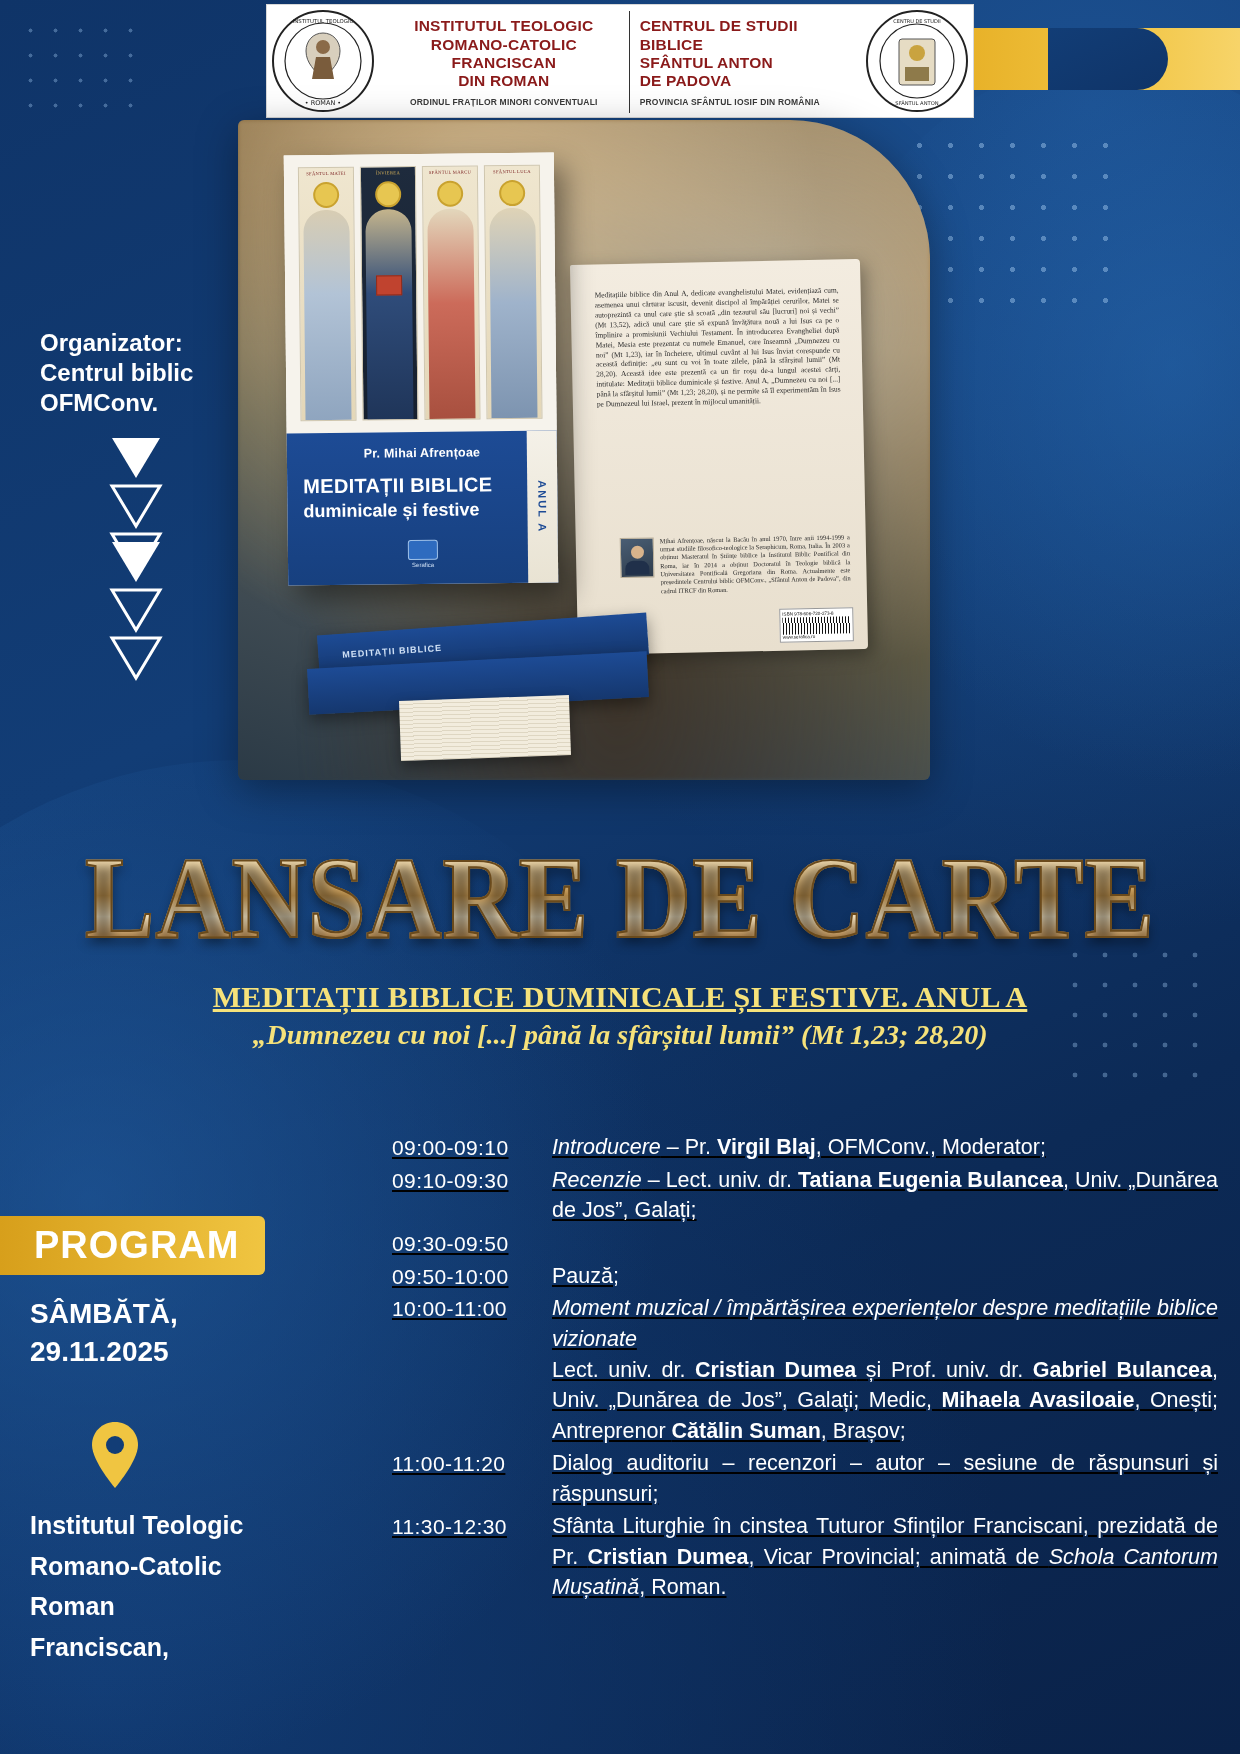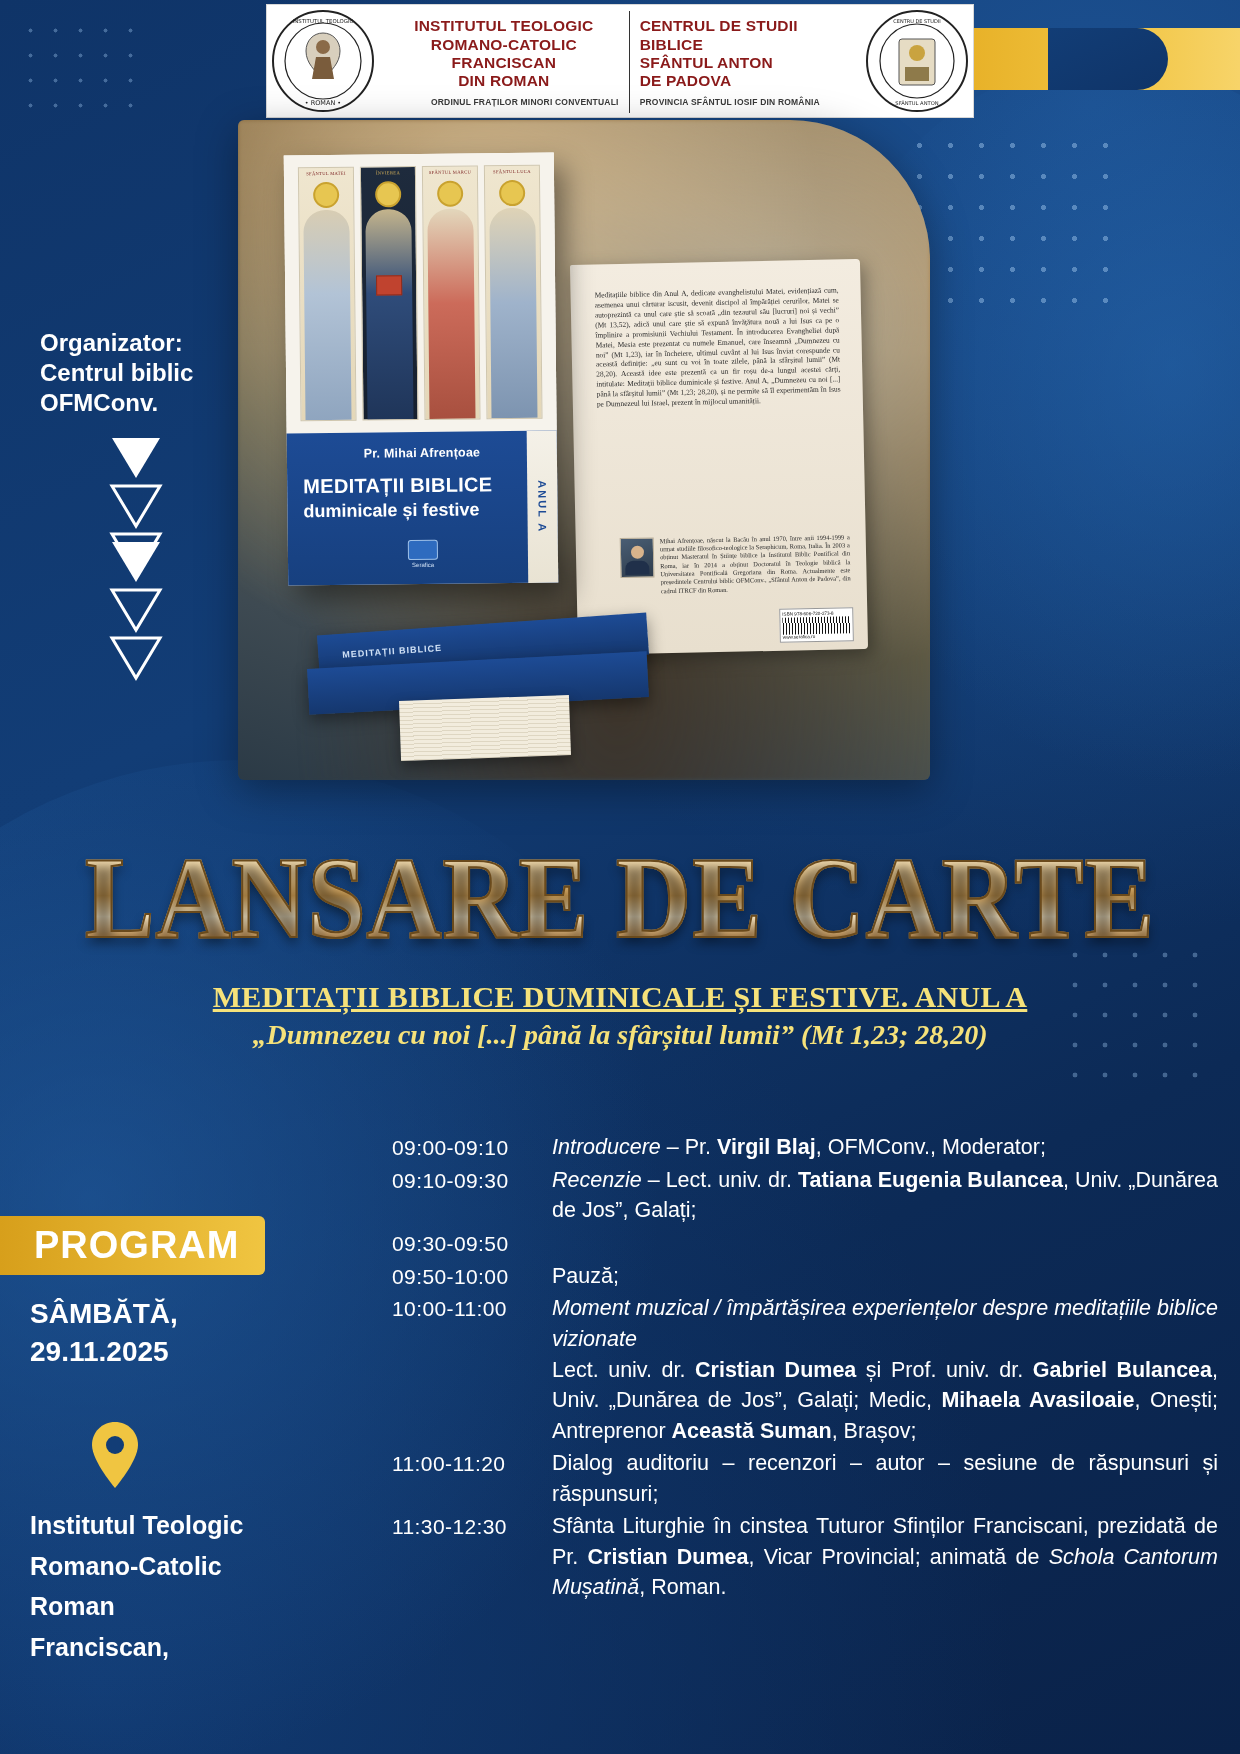--- a/index.html
+++ b/index.html
@@ -99,21 +99,21 @@
     letter-spacing: .2px;
   }
   .logo-col.left .big { text-align: center; }
   .logo-col .small {
     margin-top: 6px;
     font-size: 8.5px;
     color: #3a3a3a;
     font-weight: bold;
     letter-spacing: .2px;
   }
-  .logo-col.left .small { text-align: right; }
+  .logo-col.left .small { text-align: center; }
 
   
   .bookpanel {
     position: absolute;
     left: 238px; top: 120px;
     width: 692px; height: 660px;
     border-radius: 6px 140px 6px 6px;
     overflow: hidden;
     background:
       linear-gradient(180deg, rgba(0,0,0,.18), rgba(0,0,0,0) 35%),
@@ -372,20 +372,21 @@
   }
 
   
   .program {
     position: absolute; left: 392px; top: 1132px; right: 22px;
   }
   .prow {
     display: flex;
     align-items: flex-start;
     margin-bottom: 2px;
+    text-decoration: underline;
   }
   .ptime {
     flex: 0 0 160px;
     color: #ffffff;
     font-size: 21px;
     line-height: 1.42;
     letter-spacing: .4px;
     padding-top: 1px;
   }
   .pdesc {
@@ -575,21 +576,21 @@
     </div>
     <div class="prow">
       <div class="ptime">09:30-09:50</div>
     </div>
     <div class="prow">
       <div class="ptime">09:50-10:00</div>
       <div class="pdesc">Pauză;</div>
     </div>
     <div class="prow">
       <div class="ptime">10:00-11:00</div>
-      <div class="pdesc"><i>Moment muzical / împărtășirea experiențelor despre meditațiile biblice vizionate</i><br>Lect. univ. dr. <b>Cristian Dumea</b> și Prof. univ. dr. <b>Gabriel Bulancea</b>, Univ. „Dunărea de Jos”, Galați; Medic, <b>Mihaela Avasiloaie</b>, Onești; Antreprenor <b>Această Suman</b>, Brașov;</div>
+      <div class="pdesc"><i>Moment muzical / împărtășirea experiențelor despre meditațiile biblice vizionate</i><br>Lect. univ. dr. <b>Cristian Dumea</b> și Prof. univ. dr. <b>Gabriel Bulancea</b>, Univ. „Dunărea de Jos”, Galați; Medic, <b>Mihaela Avasiloaie</b>, Onești; Antreprenor <b>Cătălin Suman</b>, Brașov;</div>
     </div>
     <div class="prow">
       <div class="ptime">11:00-11:20</div>
       <div class="pdesc">Dialog auditoriu – recenzori – autor – sesiune de răspunsuri și răspunsuri;</div>
     </div>
     <div class="prow">
       <div class="ptime">11:30-12:30</div>
       <div class="pdesc">Sfânta Liturghie în cinstea Tuturor Sfinților Franciscani, prezidată de Pr. <b>Cristian Dumea</b>, Vicar Provincial; animată de <i>Schola Cantorum Mușatină</i>, Roman.</div>
     </div>
   </div>

